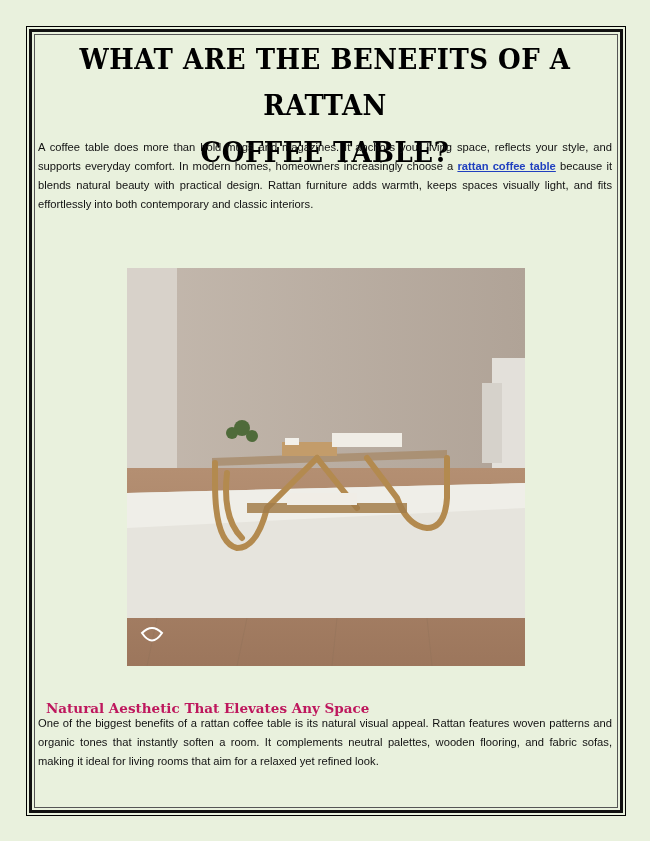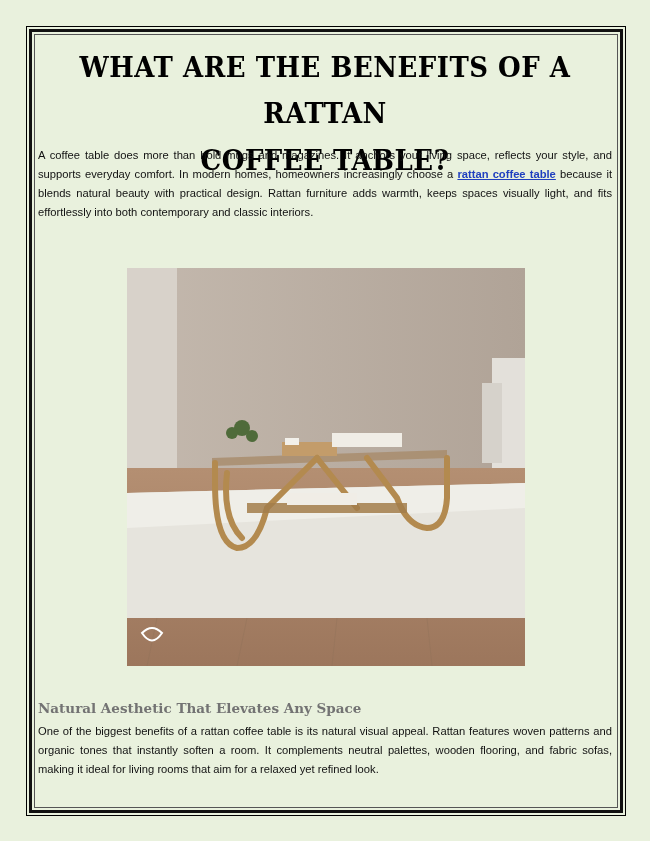--- a/index.html
+++ b/index.html
@@ -1,27 +1,27 @@
 <!DOCTYPE html>
 <html><head>
 <meta charset="utf-8">
 <style>
   html, body { margin:0; padding:0; }
   body { width:650px; height:841px; background:#e9f1dd; position:relative; overflow:hidden; font-family:"Liberation Sans", sans-serif; }
   .frame-outer { position:absolute; left:26px; top:26px; width:600px; height:790px; border:1px solid #000; box-sizing:border-box; }
   .frame-mid { position:absolute; left:2px; top:2px; right:2px; bottom:2px; border:3px solid #111; }
   .frame-inner { position:absolute; left:2px; top:2px; right:2px; bottom:2px; border:1px solid #555; }
-  .content { position:absolute; left:38px; top:48px; width:574px; }
+  .content { position:absolute; left:38px; top:40px; width:574px; }
   h1.title { margin:0; text-align:center; font-family:"DejaVu Serif", serif; font-weight:bold; font-size:26px; line-height:44px; letter-spacing:0.5px; color:#000; text-transform:uppercase; transform:scaleY(1.05); }
   p.body { margin:0; font-family:"Liberation Sans", sans-serif; font-size:11.2px; line-height:19px; color:#111; text-align:justify; }
   p.p1 { position:absolute; top:98px; left:0; width:574px; }
   p.p2 { position:absolute; top:180px; left:0; width:574px; }
   a.link { color:#1f3fbf; text-decoration:underline; font-weight:bold; }
   .image-wrap { position:absolute; left:127px; top:268px; width:398px; height:398px; overflow:hidden; }
-  h2.section { position:absolute; top:652px; left:0; margin:0; font-family:"DejaVu Serif", serif; font-size:13.5px; font-weight:bold; color:#737373; }
+  h2.section { position:absolute; top:652px; left:0; margin:8px; font-family:"DejaVu Serif", serif; font-size:13.5px; font-weight:bold; color:#be185d; }
   p.p3 { position:absolute; top:674px; left:0; width:574px; }
 </style>
 </head>
 <body>
 
 <div class="frame-outer">
   <div class="frame-mid">
     <div class="frame-inner"></div>
   </div>
 </div>

